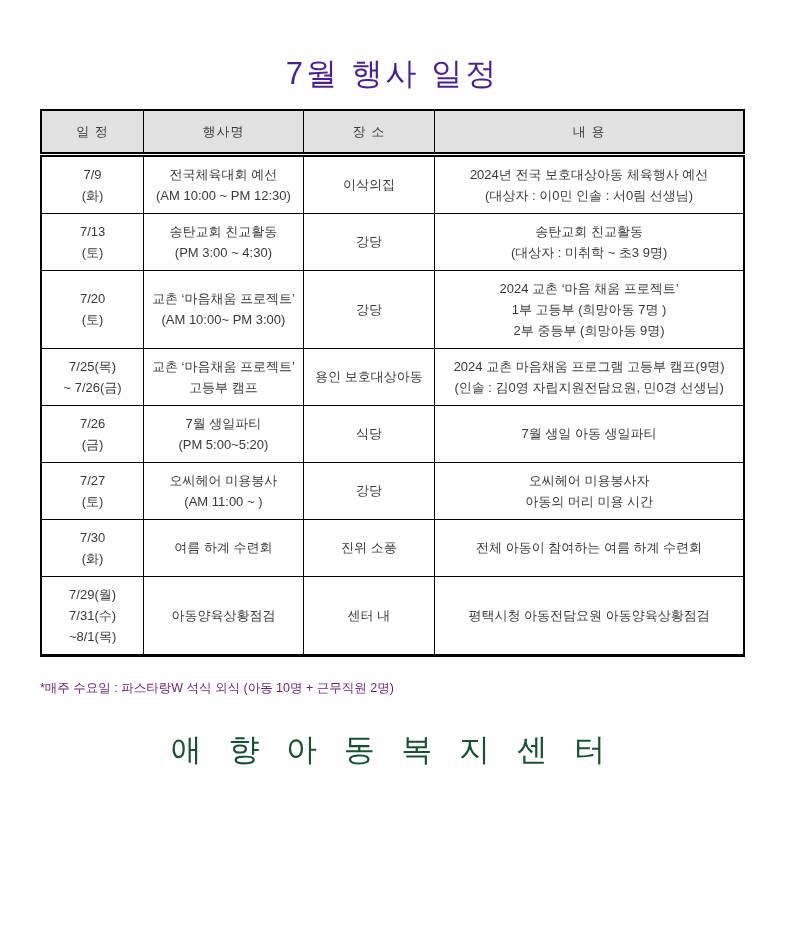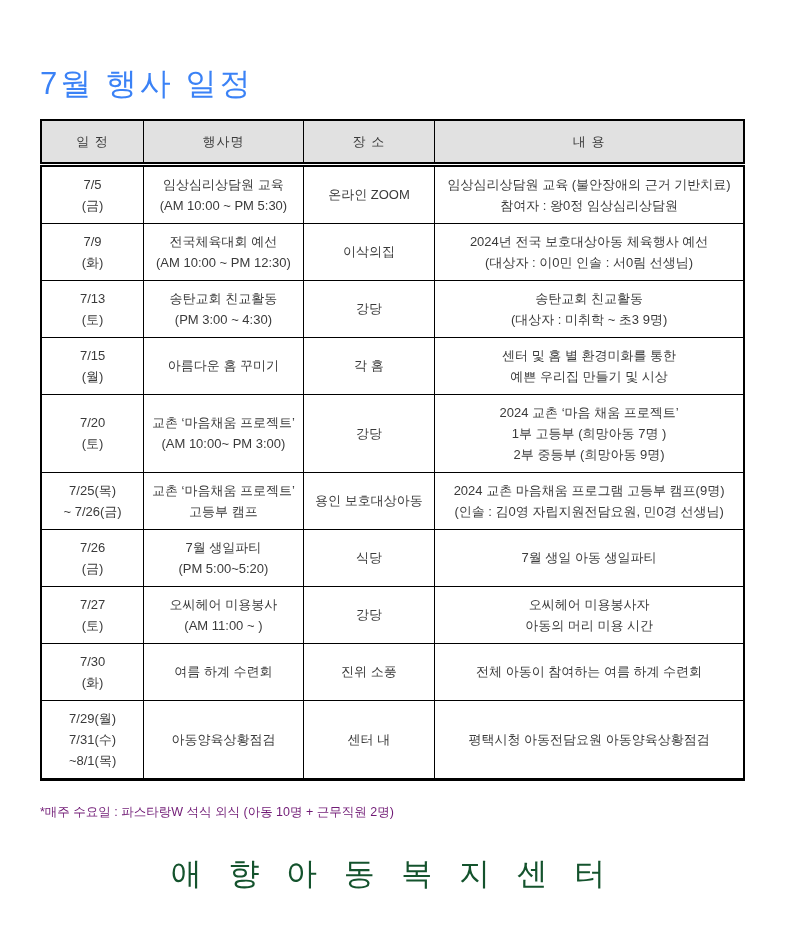--- a/index.html
+++ b/index.html
@@ -9,27 +9,26 @@
     font-family: "Liberation Sans", "DejaVu Sans", sans-serif;
     color: #333333;
   }
   .page {
     width: 785px;
     min-height: 946px;
     background: #ffffff;
     padding: 55px 40px 20px 40px;
   }
   .doc-title {
-    text-align: left;
+    text-align: center;
     font-size: 31px;
     font-weight: 500;
     letter-spacing: 3px;
-    color: #3b82f6;
+    color: #4c1d95;
     line-height: 38px;
-    margin-top: 10px;
   }
   .meta-row {
     margin-top: 19px;
     display: flex;
     justify-content: space-between;
     align-items: flex-end;
     font-size: 12px;
     color: #3a3a3a;
   }
   table.schedule {
@@ -93,37 +92,20 @@
       <tr>
         <th>일 정</th>
         <th>행사명</th>
         <th>장 소</th>
         <th>내 용</th>
       </tr>
     </thead>
     <tbody>
         <tr>
           <td>
-            <div class="line">7/5</div>
-            <div class="line">(금)</div>
-          </td>
-          <td>
-            <div class="line">임상심리상담원 교육</div>
-            <div class="line">(AM 10:00 ~ PM 5:30)</div>
-          </td>
-          <td>
-            <div class="line">온라인 ZOOM</div>
-          </td>
-          <td>
-            <div class="line">임상심리상담원 교육 (불안장애의 근거 기반치료)</div>
-            <div class="line">참여자 : 왕0정 임상심리상담원</div>
-          </td>
-        </tr>
-        <tr>
-          <td>
             <div class="line">7/9</div>
             <div class="line">(화)</div>
           </td>
           <td>
             <div class="line">전국체육대회 예선</div>
             <div class="line">(AM 10:00 ~ PM 12:30)</div>
           </td>
           <td>
             <div class="line">이삭의집</div>
           </td>
@@ -140,36 +122,20 @@
           <td>
             <div class="line">송탄교회 친교활동</div>
             <div class="line">(PM 3:00 ~ 4:30)</div>
           </td>
           <td>
             <div class="line">강당</div>
           </td>
           <td>
             <div class="line">송탄교회 친교활동</div>
             <div class="line">(대상자 : 미취학 ~ 초3 9명)</div>
-          </td>
-        </tr>
-        <tr>
-          <td>
-            <div class="line">7/15</div>
-            <div class="line">(월)</div>
-          </td>
-          <td>
-            <div class="line">아름다운 홈 꾸미기</div>
-          </td>
-          <td>
-            <div class="line">각 홈</div>
-          </td>
-          <td>
-            <div class="line">센터 및 홈 별 환경미화를 통한</div>
-            <div class="line">예쁜 우리집 만들기 및 시상</div>
           </td>
         </tr>
         <tr>
           <td>
             <div class="line">7/20</div>
             <div class="line">(토)</div>
           </td>
           <td>
             <div class="line">교촌 ‘마음채움 프로젝트’</div>
             <div class="line">(AM 10:00~ PM 3:00)</div>

